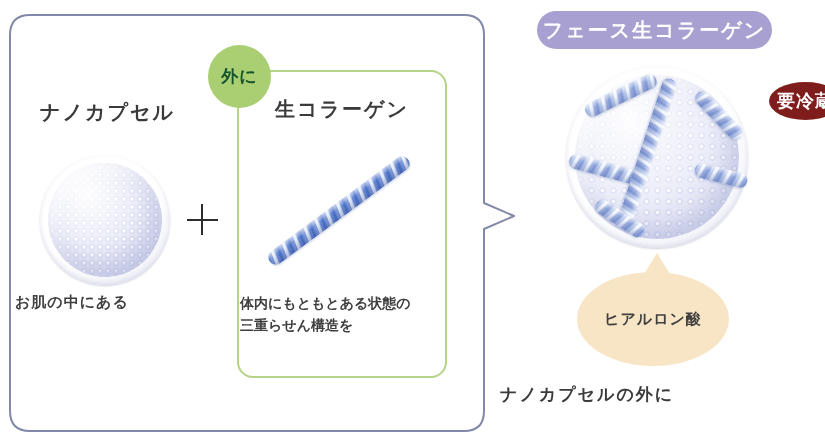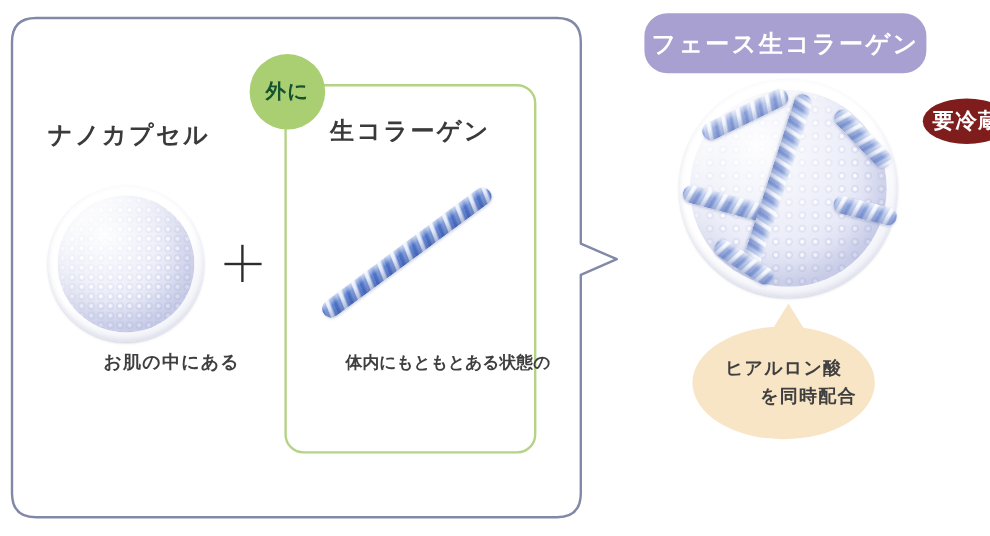--- a/index.html
+++ b/index.html
@@ -9,21 +9,21 @@
   .abs { position: absolute; }
 
   
   #panel-outline { position: absolute; left: 0; top: 0; width: 825px; height: 447px; }
 
   
   .heading {
     font-size: 20px; font-weight: bold; color: #3a3a3a;
     letter-spacing: 2px; text-align: center; white-space: nowrap;
   }
-  .desc { font-weight: 600; text-align: right; color: #3f3f3f; }
+  .desc { font-weight: 600; text-align: left; color: #3f3f3f; }
   .desc div { white-space: nowrap; }
 
   #nano-title { left: 30px; top: 99px; width: 155px; }
   #nano-desc { left: 15px; top: 291px; width: 185px; font-size: 15px; line-height: 23px; letter-spacing: 1px; }
 
   
   .plus-h { left: 187px; top: 219px; width: 31px; height: 2px; background: #2d2d2d; }
   .plus-v { left: 201px; top: 204px; width: 2px; height: 31px; background: #2d2d2d; }
 
   
@@ -65,25 +65,25 @@
   #collagen-box {
     left: 237px; top: 70px; width: 210px; height: 308px;
     border: 2px solid #b5d387; border-radius: 16px; background: #ffffff;
   }
   #outside-badge {
     left: 208px; top: 45px; width: 63px; height: 63px; border-radius: 50%;
     background: #aace72; color: #14532d; font-size: 17px; font-weight: bold;
     display: flex; align-items: center; justify-content: center; letter-spacing: 1px;
   }
   #collagen-title { left: 262px; top: 96px; width: 160px; }
-  #collagen-desc { left: 240px; top: 292px; width: 204px; font-size: 14px; line-height: 22px; padding-left: 48px; }
+  #collagen-desc { left: 240px; top: 292px; width: 204px; font-size: 14px; line-height: 22px; }
 
   
   #product-badge {
-    left: 537px; top: 11px; width: 235px; height: 50px; border-radius: 19px;
+    left: 537px; top: 11px; width: 235px; height: 38px; border-radius: 19px;
     background: #a8a0d0; color: #ffffff; font-size: 20px; font-weight: bold;
     letter-spacing: 2px; display: flex; align-items: center; justify-content: center; white-space: nowrap;
   }
   #refrigerate-badge {
     left: 769px; top: 82px; width: 73px; height: 38px; border-radius: 50%;
     background: #7f1d1d; color: #ffffff; font-size: 18px; font-weight: bold;
     letter-spacing: 1px; display: flex; align-items: center; justify-content: center; white-space: nowrap;
   }
 
   #bubble {
@@ -123,20 +123,21 @@
 <div class="abs" id="collagen-box"></div>
 <div class="abs" id="outside-badge">
   <span>外に</span>
 </div>
 <div class="abs heading" id="collagen-title">生コラーゲン</div>
 
 <div class="abs rope" id="helix-strand"></div>
 
 <div class="abs desc" id="collagen-desc">
   <div>体内にもともとある状態の</div>
+  <div>三重らせん構造を</div>
 </div>
 
 <div class="abs" id="product-badge">
   <span>フェース生コラーゲン</span>
 </div>
 
 <div class="abs glass" id="coated-sphere">
   <div class="ball"></div>
   <div class="rope light" style="left:16px; top:22px; width:78px; transform:rotate(-26deg);"></div>
   <div class="rope light" style="left:2px;  top:96px; width:74px; transform:rotate(15deg);"></div>
@@ -147,18 +148,18 @@
 </div>
 
 <div class="abs" id="refrigerate-badge">
   <span>要冷蔵</span>
 </div>
 
 <div class="abs" id="bubble-pointer"></div>
 <div class="abs" id="bubble">
   <div class="desc">
     <div>ヒアルロン酸</div>
-    <div class="indent">を同時配合</div>
   </div>
 </div>
 
 <div class="abs desc" id="caption">
+  <div>ナノカプセルの外に</div>
 </div>
 
 </body></html>

